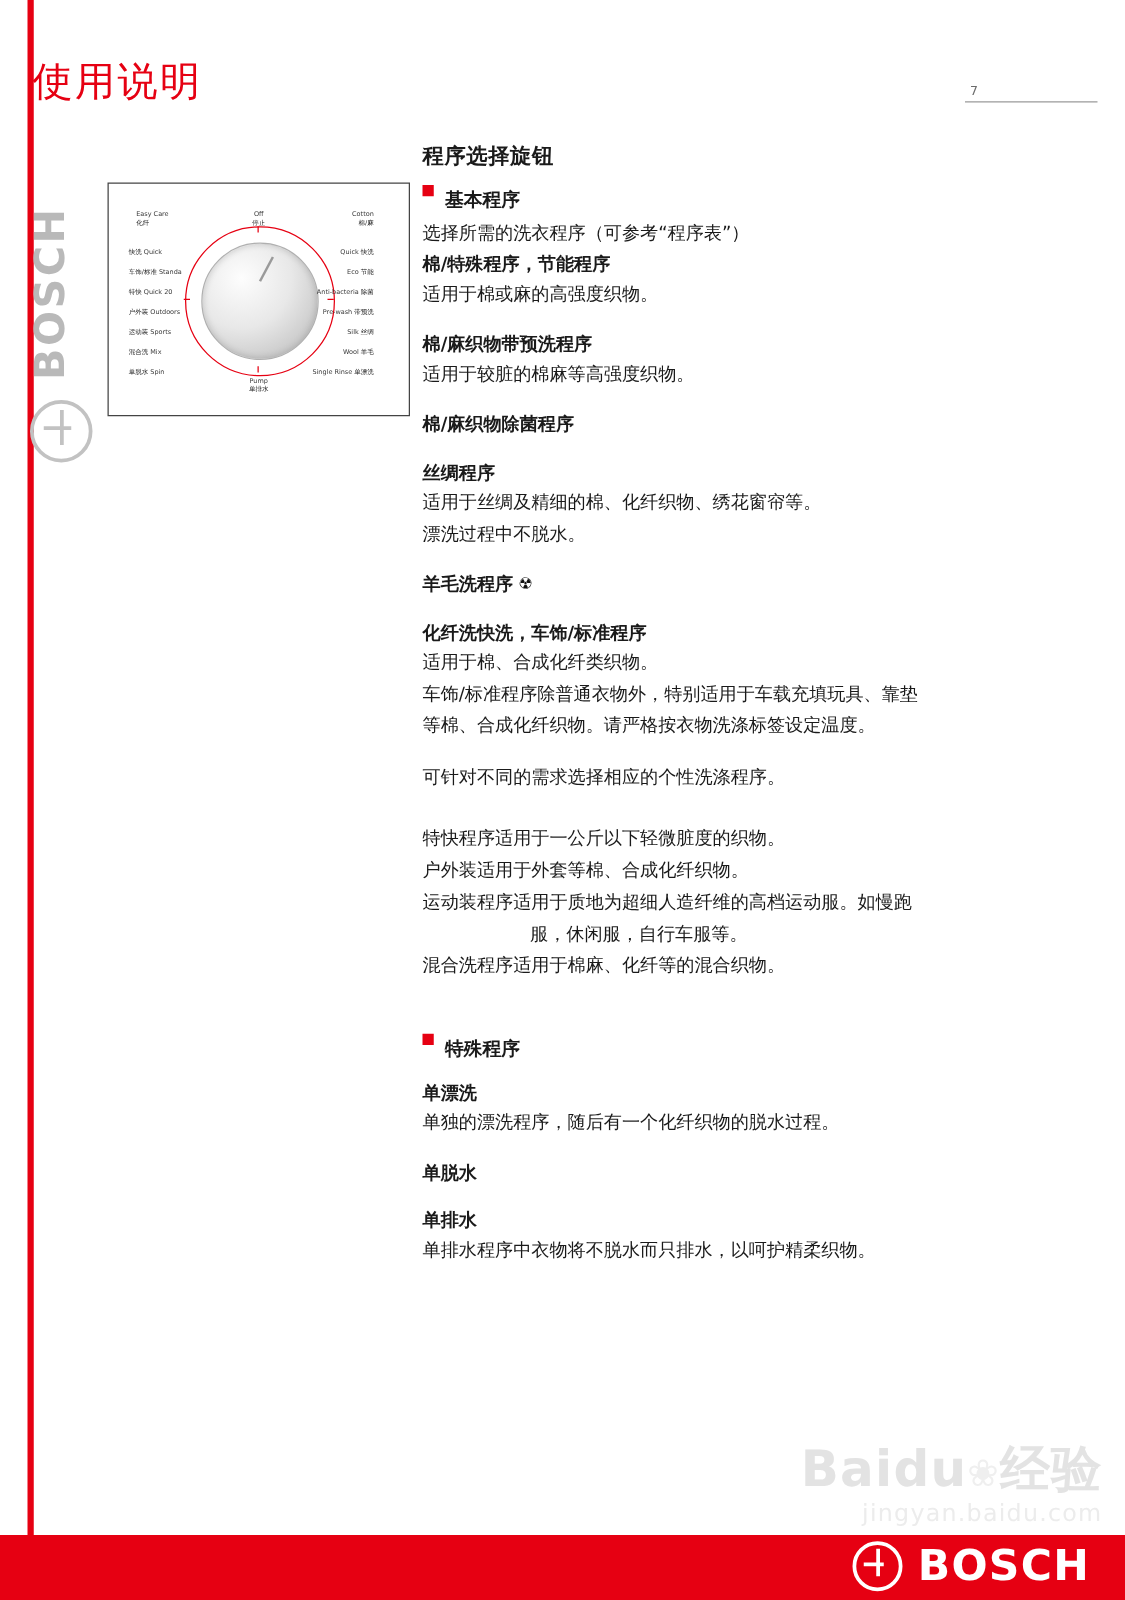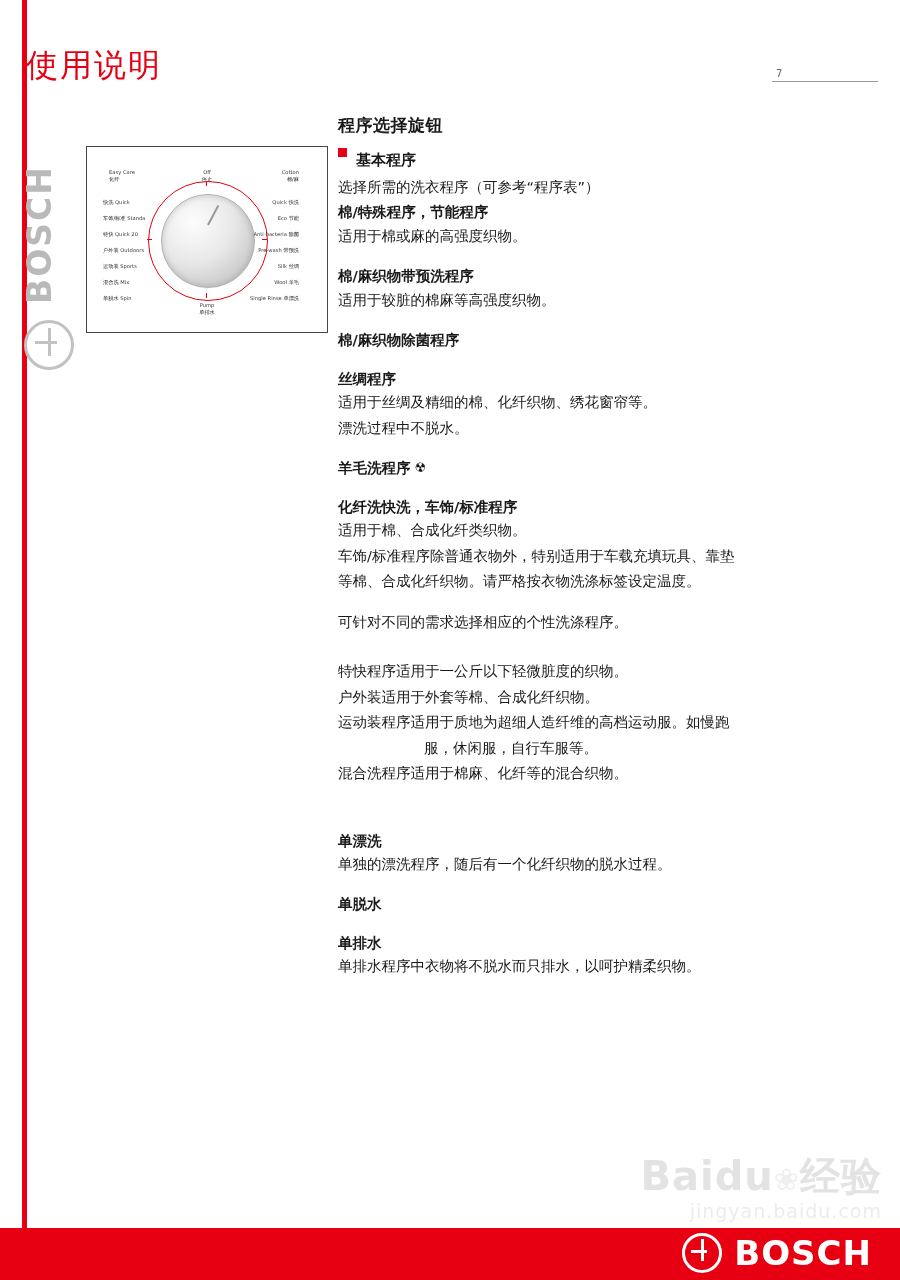--- a/index.html
+++ b/index.html
@@ -435,20 +435,24 @@
 
     <div class="para">特快程序适用于一公斤以下轻微脏度的织物。</div>
     <div class="para">户外装适用于外套等棉、合成化纤织物。</div>
     <div class="para">运动装程序适用于质地为超细人造纤维的高档运动服。如慢跑</div>
     <div class="para indent-line">服，休闲服，自行车服等。</div>
     <div class="para">混合洗程序适用于棉麻、化纤等的混合织物。</div>
 
     <div class="gap-l"></div>
     <div class="gap-s"></div>
 
+    <div class="bullet-head">
+      <span class="bullet-sq"></span>
+      <span>特殊程序</span>
+    </div>
 
     <div class="gap-s"></div>
 
     <div class="sub-head">单漂洗</div>
     <div class="para">单独的漂洗程序，随后有一个化纤织物的脱水过程。</div>
     <div class="gap-m"></div>
 
     <div class="sub-head">单脱水</div>
     <div class="gap-m"></div>
 

